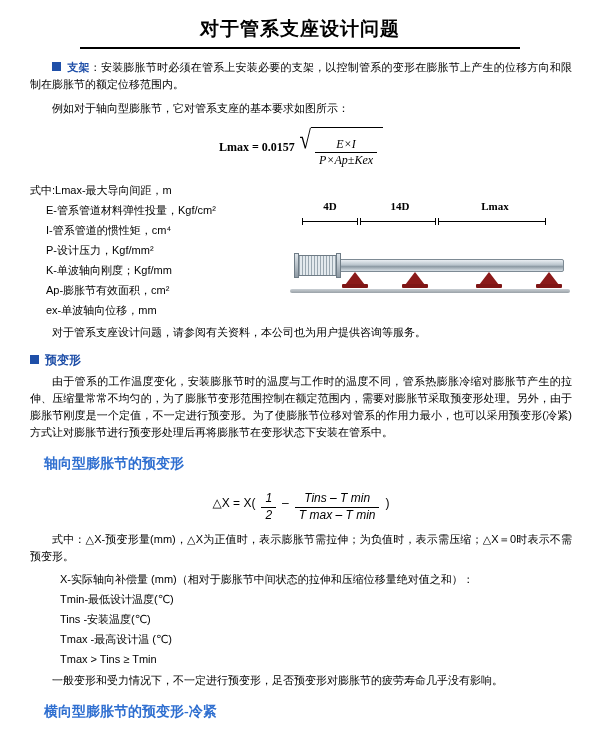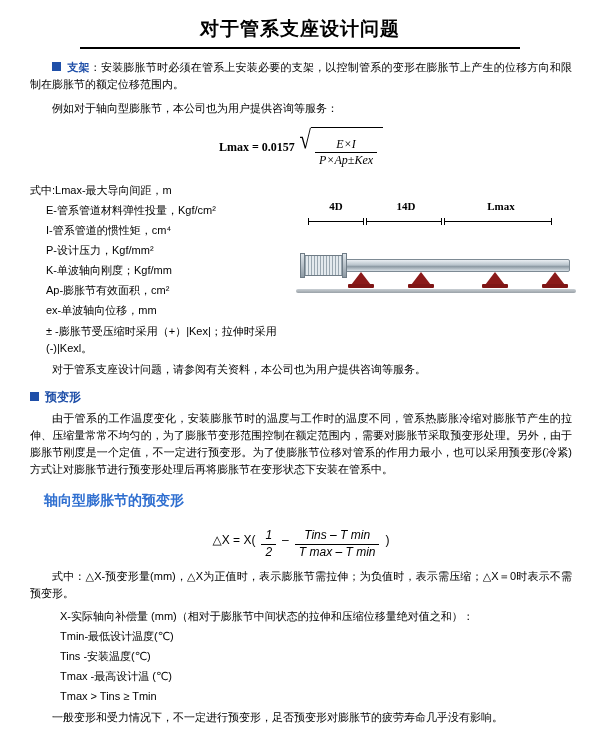--- a/index.html
+++ b/index.html
@@ -125,21 +125,20 @@
     margin: 6px 0 4px 0;
   }
   .deflist div {
     margin: 0 0 3px 0;
   }
   .dl-indent { padding-left: 16px; }
   
   .split {
     display: flex;
     align-items: flex-start;
-    gap: 6px;
   }
   .split-left { width: 250px; flex: none; }
   .split-right { flex: 1; padding-top: 22px; }
   
   .figure {
     position: relative;
     width: 290px;
     height: 120px;
     margin-left: 0;
   }
@@ -267,21 +266,21 @@
 
   <div class="doc-title">对于管系支座设计问题</div>
   <div class="title-rule"></div>
 
   <div class="content">
 
     <p class="para-with-head">
       <span class="sq"></span><span class="sec-head-inline">支架</span>：<span>安装膨胀节时必须在管系上安装必要的支架，以控制管系的变形在膨胀节上产生的位移方向和限制在膨胀节的额定位移范围内。</span>
     </p>
 
-    <p class="indent">例如对于轴向型膨胀节，本公司也为用户提供咨询等服务：</p>
+    <p class="indent">例如对于轴向型膨胀节，它对管系支座的基本要求如图所示：</p>
 
     <div class="formula-box">
       <span class="formula">
         <span class="lhs">Lmax = 0.0157</span>
         <span class="sqrt">
           <span class="sqrt-sign">√</span>
           <span class="sqrt-body">
             <span class="frac">
               <span class="num">E×I</span>
               <span class="den">P×Ap±Kex</span>
@@ -294,21 +293,20 @@
     <div class="split">
       <div class="split-left">
         <div class="deflist">
           <div>式中:Lmax-最大导向间距，m</div>
           <div class="dl-indent">E-管系管道材料弹性投量，Kgf/cm²</div>
           <div class="dl-indent">I-管系管道的惯性矩，cm⁴</div>
           <div class="dl-indent">P-设计压力，Kgf/mm²</div>
           <div class="dl-indent">K-单波轴向刚度；Kgf/mm</div>
           <div class="dl-indent">Ap-膨胀节有效面积，cm²</div>
           <div class="dl-indent">ex-单波轴向位移，mm</div>
-          <div class="dl-indent">± -膨胀节受压缩时采用（+）|Kex|；拉伸时采用(-)|Kexl。</div>
         </div>
       </div>
 
       <div class="split-right">
         <div class="figure">
           <div class="fig-labels">
             <span class="lbl-4d">4D</span>
             <span class="lbl-14d">14D</span>
             <span class="lbl-lmax">Lmax</span>
           </div>

